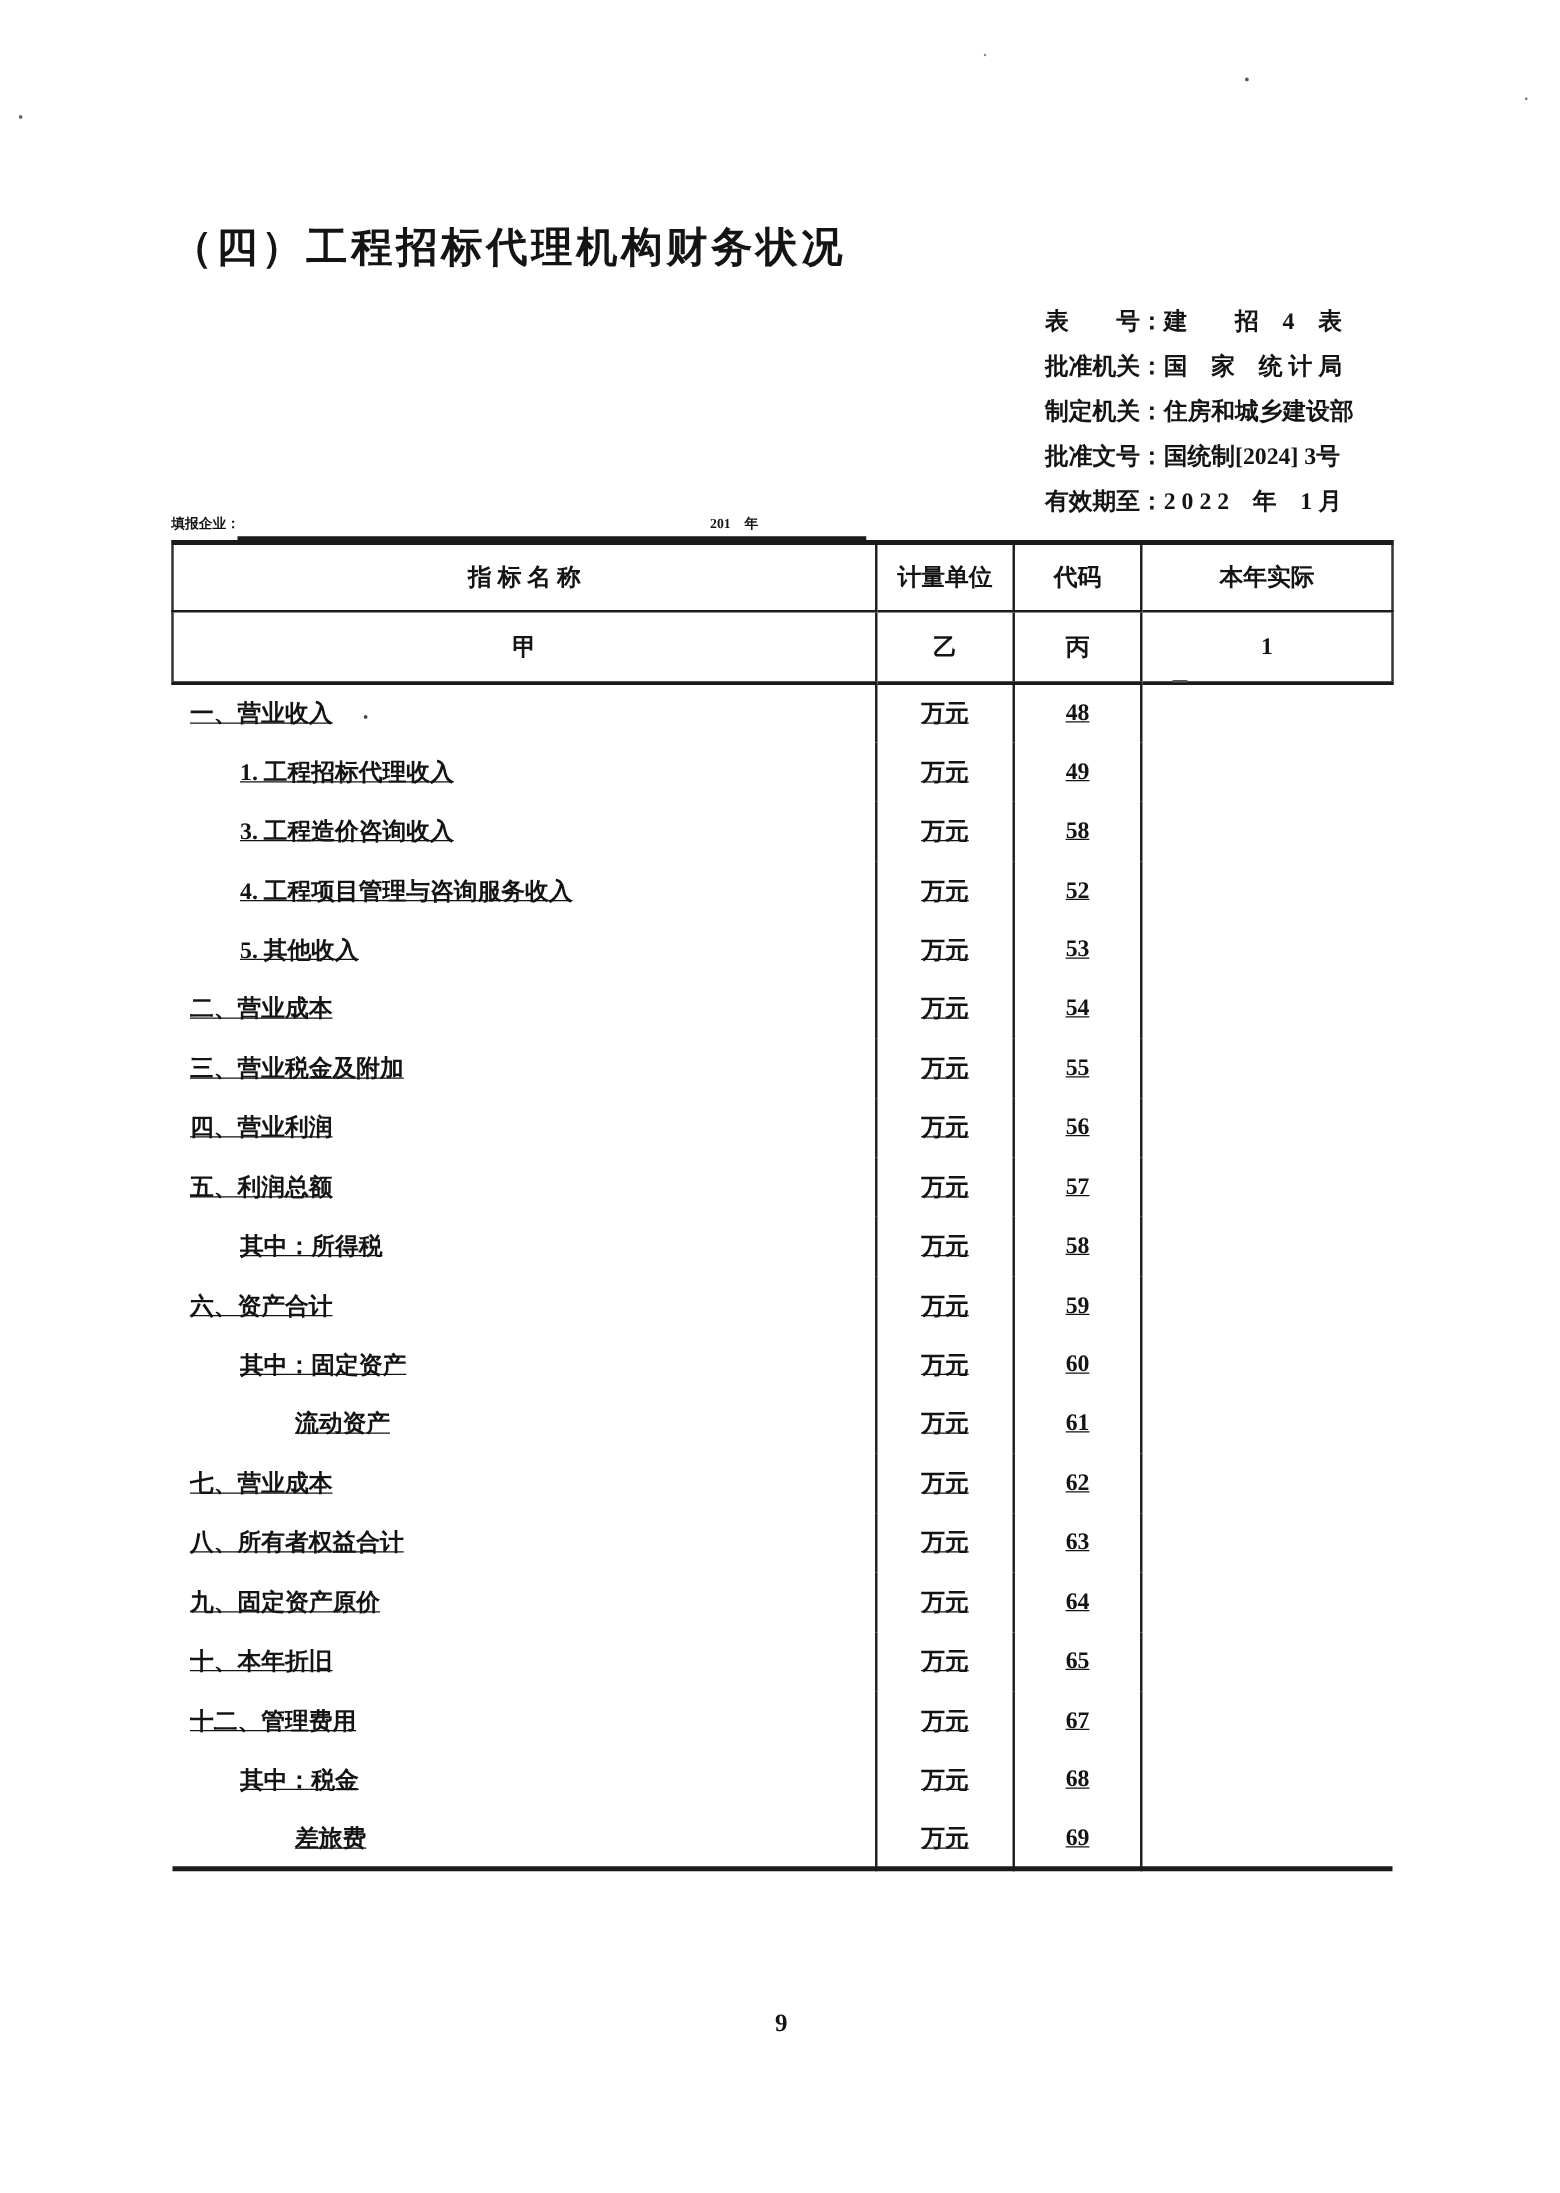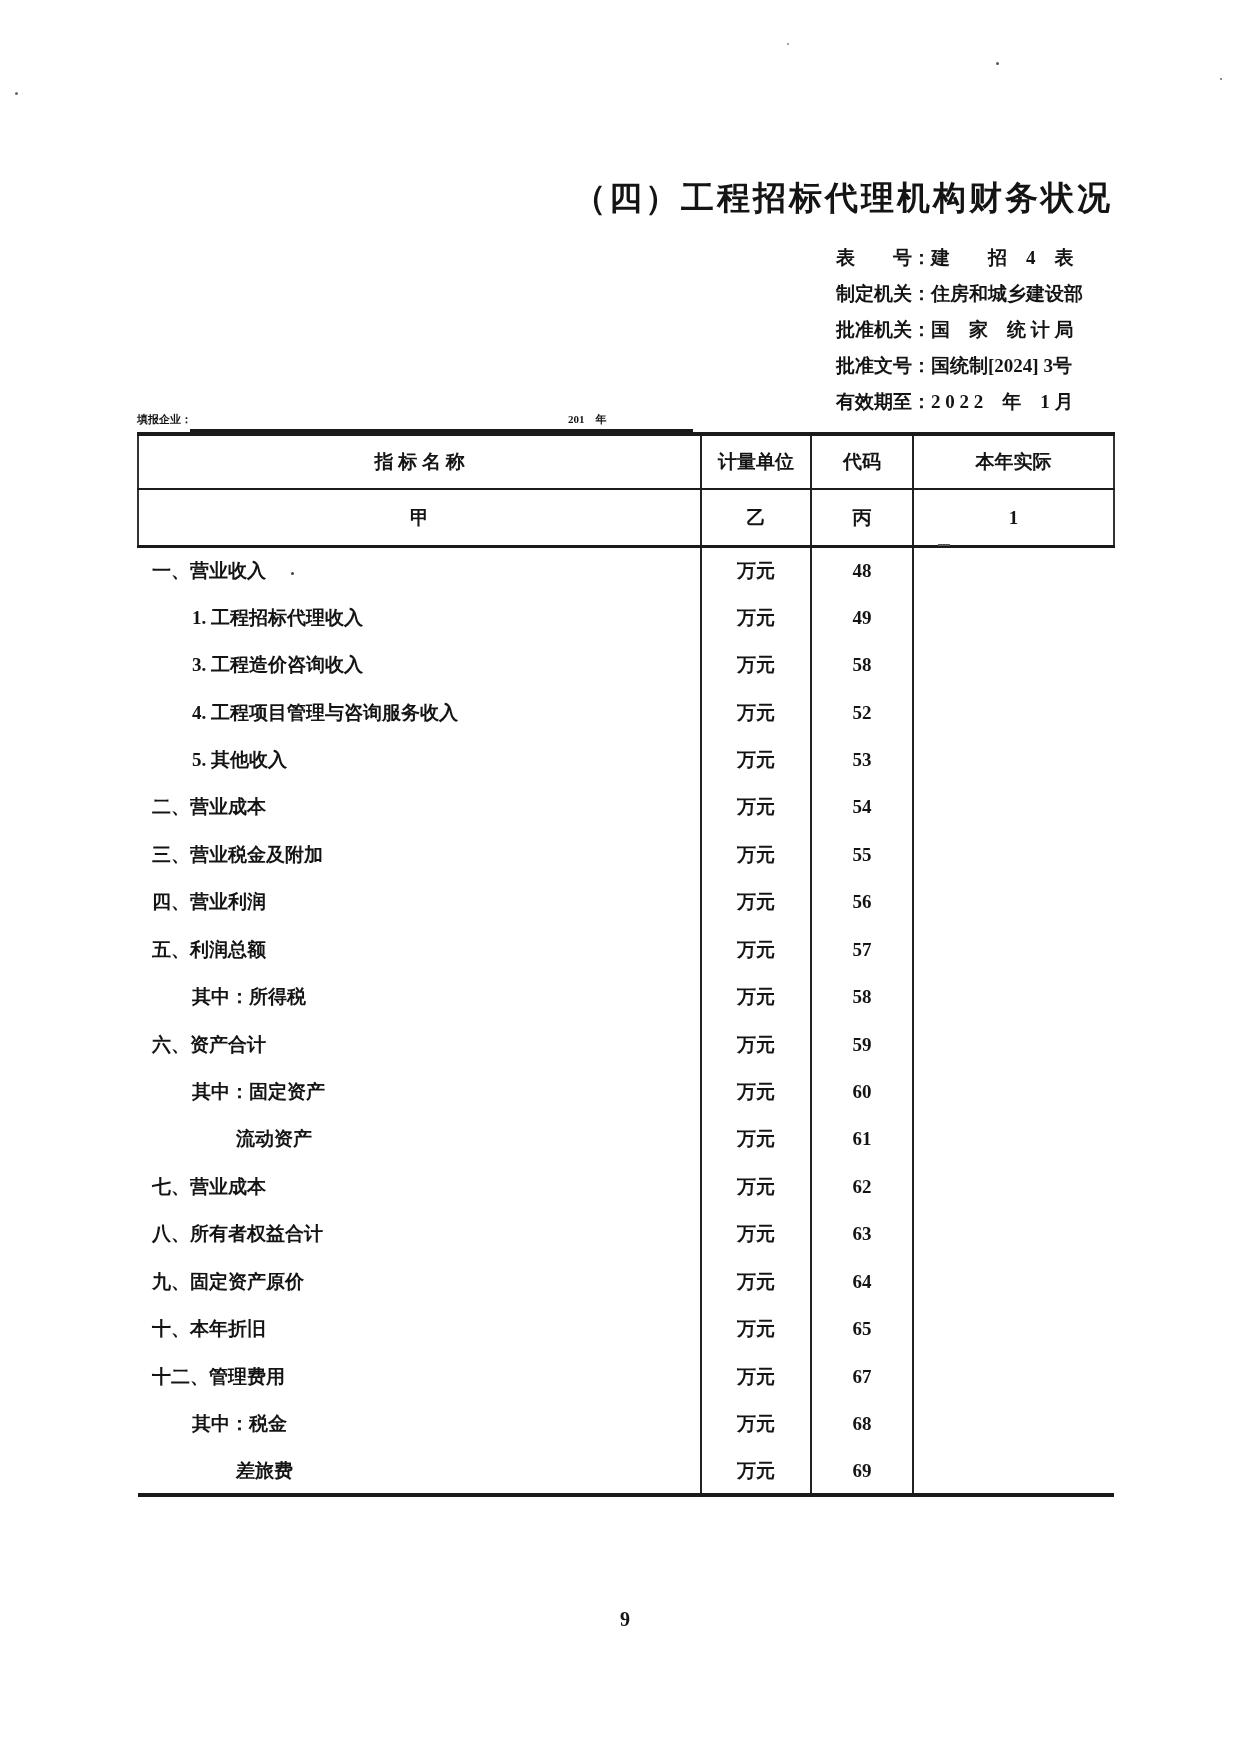--- a/index.html
+++ b/index.html
@@ -6,21 +6,21 @@
   .page{
     position:relative;
     width:1248px;height:1754px;
     background:#ffffff;
     font-family:"Liberation Serif","DejaVu Serif",serif;
     color:#141414;
     overflow:hidden;
   }
   .doc-title{
     position:absolute;top:176px;left:137px;width:976px;
-    text-align:right;font-size:33px;font-weight:700;letter-spacing:3px;
+    text-align:left;font-size:33px;font-weight:700;letter-spacing:3px;
     white-space:nowrap;
   }
   .meta-block{
     position:absolute;left:836px;top:240px;width:290px;
     font-size:19px;font-weight:600;
   }
   .meta-line{height:36px;line-height:36px;white-space:nowrap;}
   .entity-line{
     position:absolute;left:137px;top:408px;height:24px;width:720px;
     font-size:11px;font-weight:600;line-height:22px;
@@ -41,21 +41,21 @@
     padding:0;vertical-align:middle;overflow:hidden;white-space:nowrap;
   }
   
   .stat-table th + th,
   .stat-table td + td{border-left:2px solid #222222;}
   
   tr.h1 > *:first-child, tr.h2 > *:first-child{border-left:2px solid #333333;}
   tr.h1 > *:last-child,  tr.h2 > *:last-child {border-right:2px solid #333333;}
   tr.h1 th{height:52px;border-bottom:2px solid #1c1c1c;font-weight:600;text-align:center;}
   tr.h2 td{height:55px;border-bottom:3px solid #1a1a1a;text-align:center;}
-  tbody tr{height:47.45px;}
+  tbody tr{height:47.45px;text-decoration:underline;}
   td.c-ind{text-align:left;}
   td.c-unit,td.c-code,td.c-actual{text-align:center;}
   td.indent-1{padding-left:14px;}
   td.indent-2{padding-left:54px;}
   td.indent-3{padding-left:98px;}
   .page-number{
     position:absolute;left:137px;top:1608px;width:976px;
     text-align:center;font-size:20px;font-weight:600;
   }
   .speck{position:absolute;border-radius:50%;background:#666;}
@@ -69,22 +69,22 @@
 </head>
 <body>
 
 <div class="page">
 
   <div class="doc-title">（四）工程招标代理机构财务状况</div>
 
   <div class="meta-block">
 
   <div class="meta-line">表　　号：建　　招　4　表</div>
+      <div class="meta-line">批准机关：国　家　统 计 局</div>
       <div class="meta-line">制定机关：住房和城乡建设部</div>
-      <div class="meta-line">批准机关：国　家　统 计 局</div>
       <div class="meta-line">批准文号：国统制[2024] 3号</div>
       <div class="meta-line">有效期至：2 0 2 2　年　1 月</div>
     </div>
 
   <div class="entity-line">
     <span>填报企业：</span>
     <span class="entity-year">201　年</span>
   </div>
   <div class="entity-underline"></div>
 

